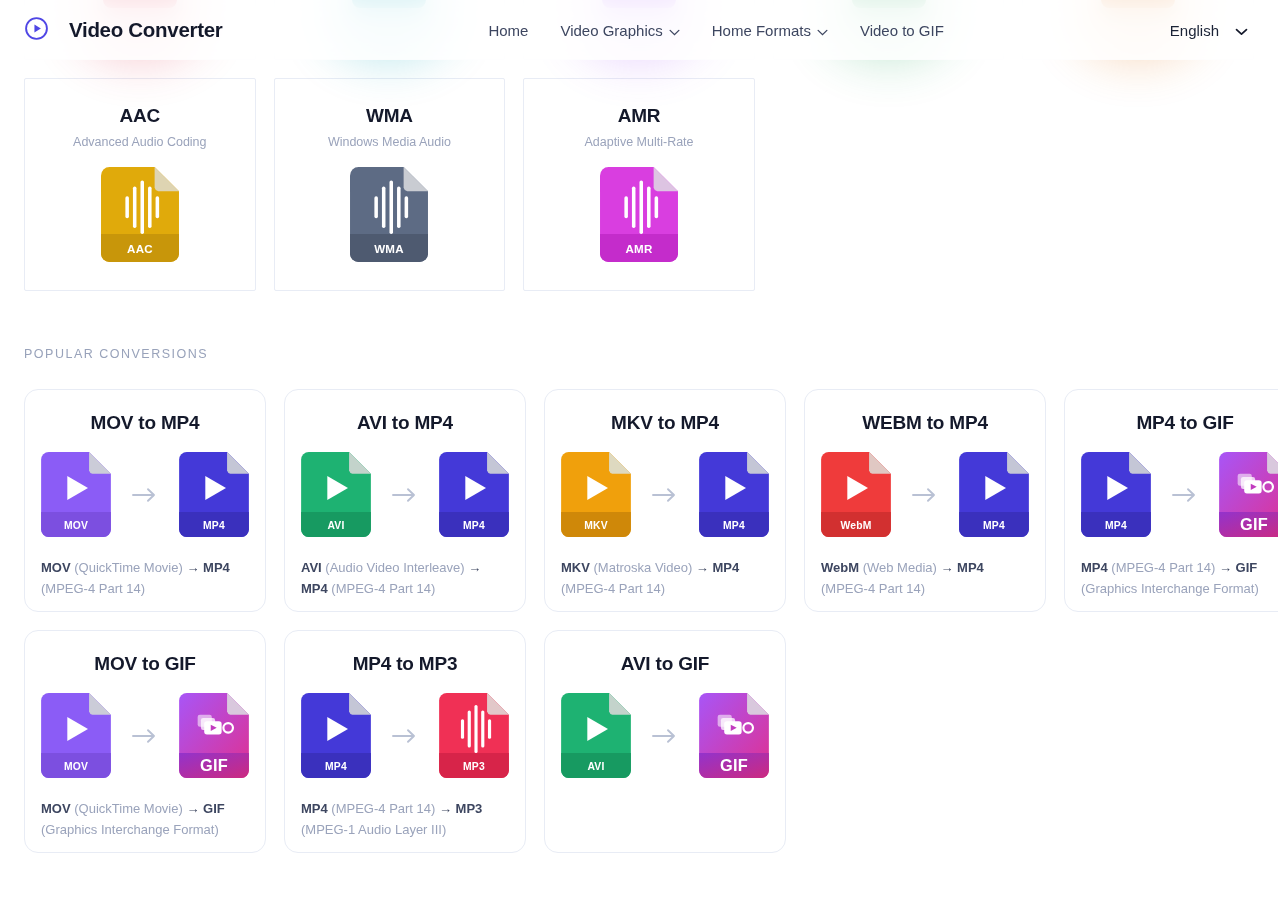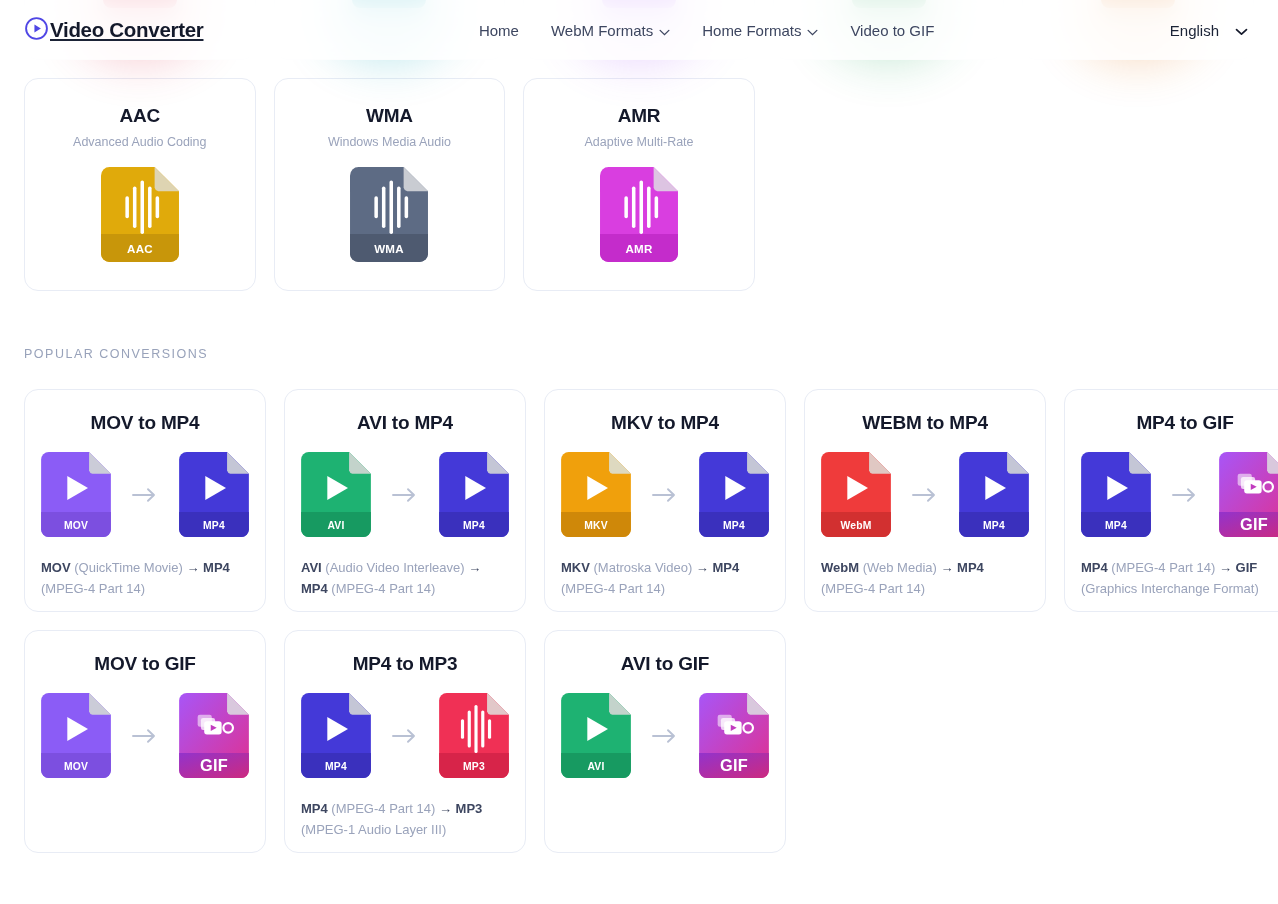--- a/index.html
+++ b/index.html
@@ -26,23 +26,22 @@
     backdrop-filter: blur(10px);
     display: flex;
     align-items: center;
     padding: 0 24px;
     z-index: 50;
   }
 
   .brand {
     display: flex;
     align-items: center;
-    gap: 1px;
+    gap: 20px;
     cursor: pointer;
-    text-decoration: underline;
   }
   .brand-mark { display: block; }
   .brand-name {
     font-size: 20.5px;
     font-weight: 700;
     letter-spacing: -0.3px;
     color: #14192b;
     white-space: nowrap;
   }
 
@@ -85,21 +84,21 @@
   .format-grid {
     display: grid;
     grid-template-columns: repeat(5, 1fr);
     gap: 18px;
     margin-top: -153px;   
   }
 
   .format-card {
     background: #ffffff;
     border: 1px solid #e8ecf5;
-    border-radius: 14px;
+    border-radius: 2px;
     height: 213px;
     display: flex;
     flex-direction: column;
     align-items: center;
     justify-content: flex-start;
     padding-top: 26px;
     cursor: pointer;
     transition: box-shadow .15s;
   }
 
@@ -199,21 +198,21 @@
       </svg>
     </span>
     <span class="brand-name">Video Converter</span>
   </div>
 
   <nav class="main-nav">
     <div class="nav-item">
       <span>Home</span>
     </div>
     <div class="nav-item">
-      <span>WebM Formats</span>
+      <span>Video Graphics</span>
       <span class="caret">
         <svg width="11" height="7" viewBox="0 0 12 8">
             <path d="M1 1.6 L6 6.4 L11 1.6" fill="none" stroke="#3d4660" stroke-width="1.5" stroke-linecap="round"></path>
           </svg>
       </span>
     </div>
     <div class="nav-item">
       <span>Home Formats</span>
       <span class="caret">
         <svg width="11" height="7" viewBox="0 0 12 8">
@@ -511,20 +510,21 @@
         H 7 A 7 7 0 0 1 0 71 Z" fill="url(#b15)"></path>
               <path d="M 44 0 L 64 20 L 47 20 A 4 4 0 0 1 44 17 Z" fill="#d9c8dd"></path>
               <rect x="17" y="20" width="13" height="11" rx="2" fill="#ffffff" opacity="0.55"></rect>
               <rect x="20" y="23" width="13" height="11" rx="2" fill="#ffffff" opacity="0.75"></rect>
               <rect x="23" y="26" width="16" height="12" rx="2.5" fill="#ffffff"></rect>
               <path d="M 29 29.2 L 34.5 32 L 29 34.8 Z" fill="#c13bbf"></path>
               <circle cx="45" cy="32" r="4.4" fill="none" stroke="#ffffff" stroke-width="2"></circle>
               <text x="32" y="72" text-anchor="middle" fill="#ffffff" font-family="&quot;Liberation Sans&quot;, sans-serif" font-size="15" font-weight="700" letter-spacing="0.3">GIF</text>
             </svg></span>
         </div>
+        <div class="cc-desc"><b>MOV</b><span> (QuickTime Movie) </span><b>→</b><span> </span><b>GIF</b><span> (Graphics Interchange Format)</span></div>
       </div>
       <div class="conv-card">
         <div class="cc-title">MP4 to MP3</div>
         <div class="cc-icons">
           <span><svg width="70" height="85" viewBox="0 0 64 78">
               <path d="M 7 0 H 44 L 64 20 V 71 A 7 7 0 0 1 57 78
         H 7 A 7 7 0 0 1 0 71 V 7 A 7 7 0 0 1 7 0 Z" fill="#4439d8"></path>
               <path d="M 0 55 H 64 V 71 A 7 7 0 0 1 57 78
         H 7 A 7 7 0 0 1 0 71 Z" fill="#3a30bd"></path>
               <path d="M 44 0 L 64 20 L 47 20 A 4 4 0 0 1 44 17 Z" fill="#c4c6d6"></path>

